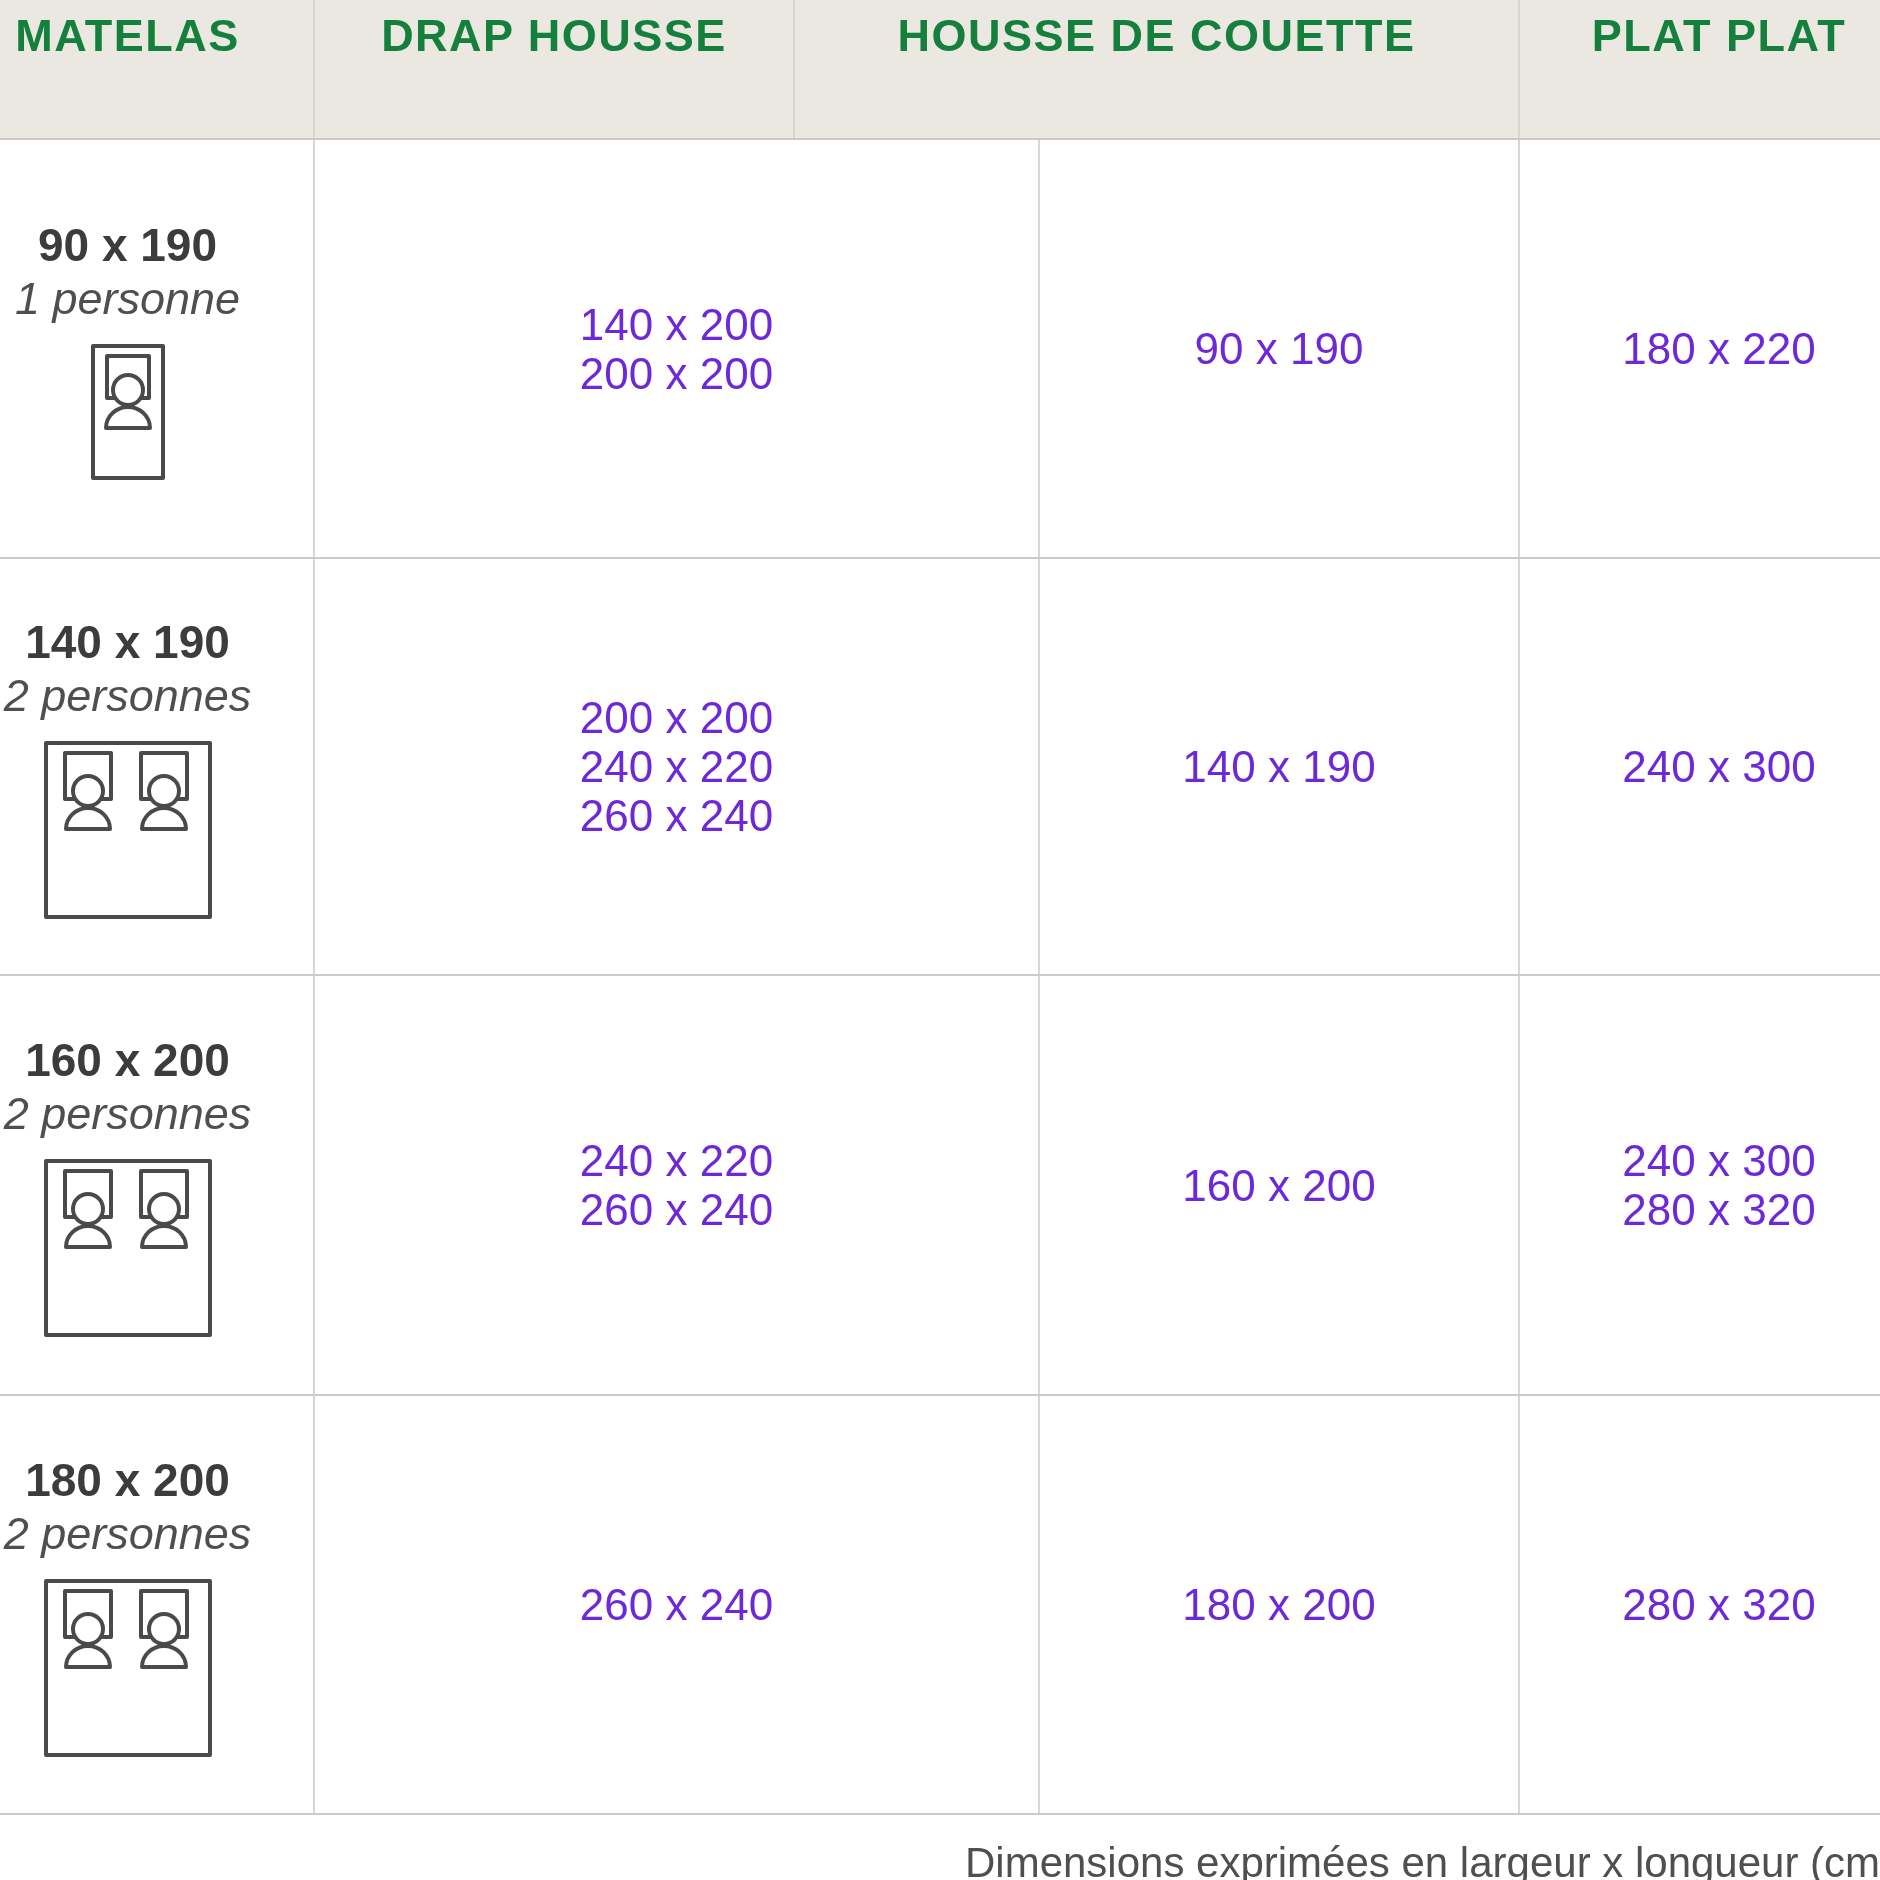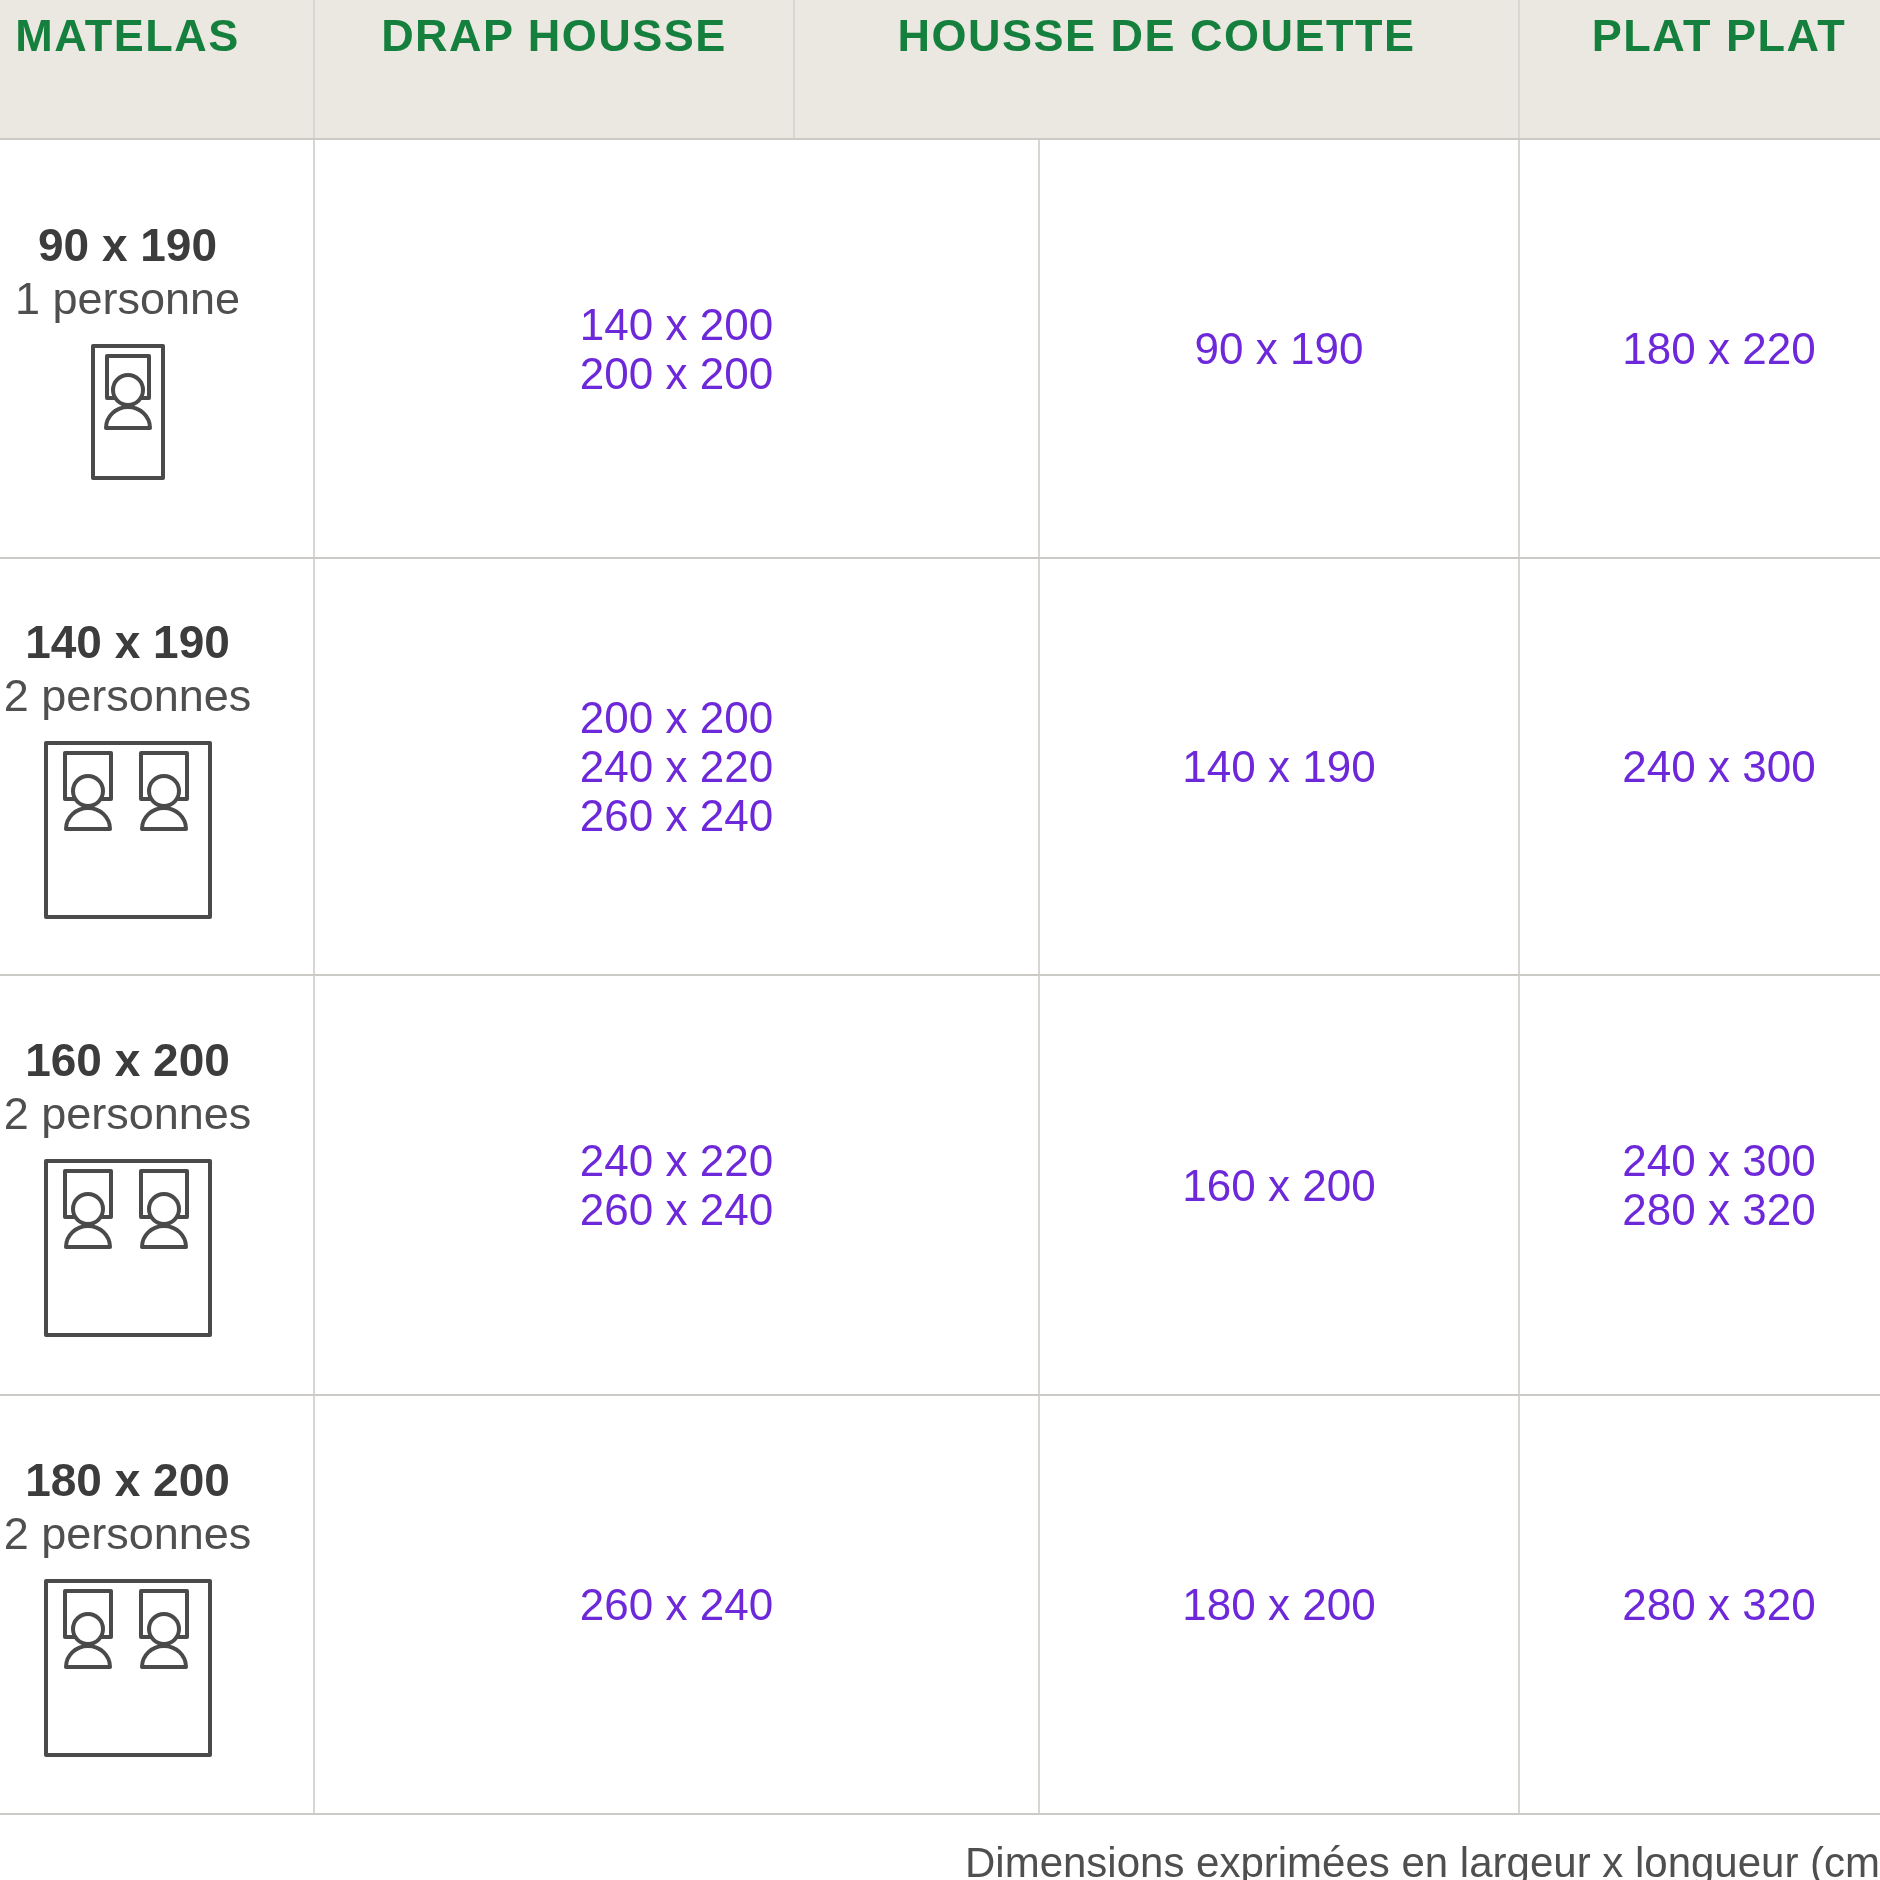--- a/index.html
+++ b/index.html
@@ -69,20 +69,21 @@
     font-weight: bold;
     color: #3c3c3c;
     line-height: 54px;
     white-space: nowrap;
   }
   .mat-persons {
     font-size: 45px;
     color: #4f4f4f;
     line-height: 54px;
     white-space: nowrap;
+    font-style: italic;
   }
   .bed-icon {
     margin-top: 18px;
     flex: 0 0 auto;
   }
   .dim-line {
     font-size: 44px;
     color: #6d28d9;
     line-height: 49px;
     white-space: nowrap;

